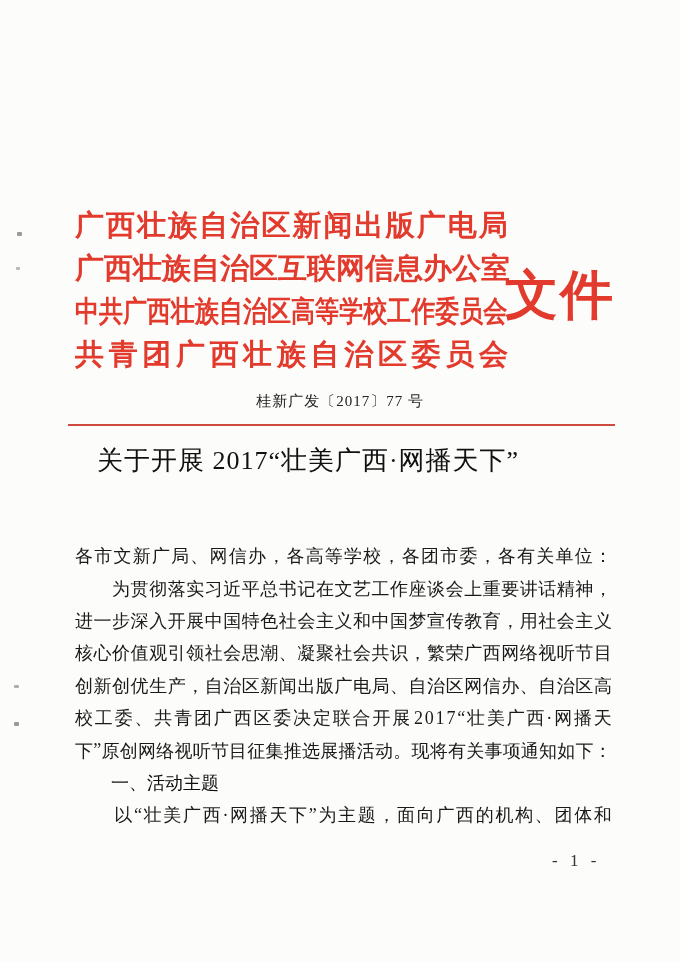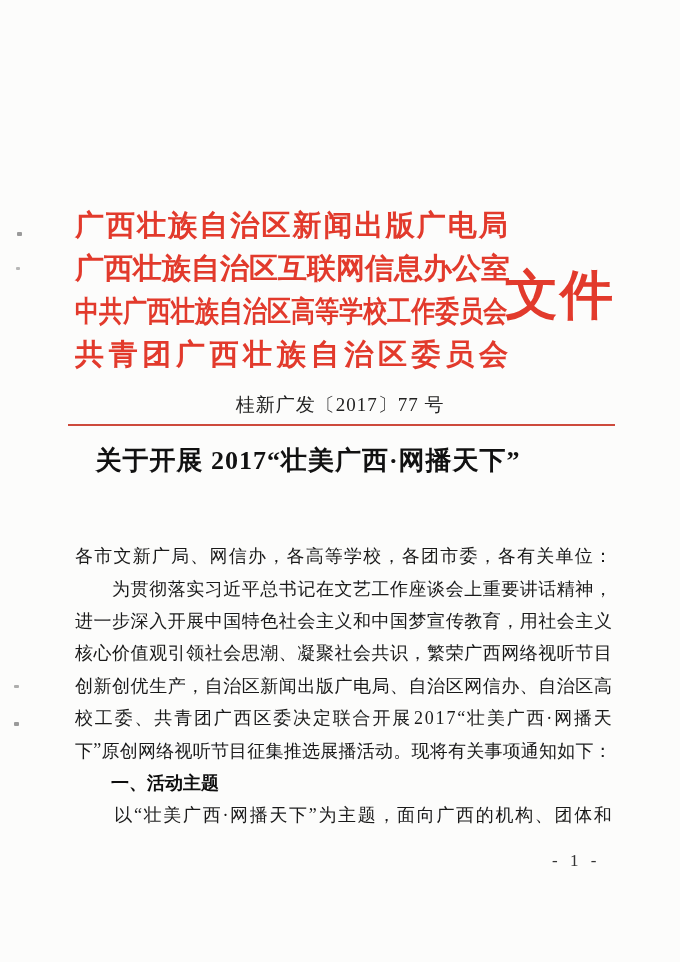--- a/index.html
+++ b/index.html
@@ -40,34 +40,34 @@
     position:absolute;left:505px;top:260px;
     font-size:53px;
     font-weight:bold;
     letter-spacing:2px;
     white-space:nowrap;
   }
   
   .doc-number{
     position:absolute;left:0;top:392px;width:680px;
     text-align:center;
-    font-size:19px;
+    font-size:15px;
     color:#222;
     letter-spacing:1px;
   }
   .red-divider{
     position:absolute;left:68px;top:424px;
     width:547px;height:2px;
     background:#cd4a3c;
   }
   
   .title-block{
     position:absolute;left:0;top:443px;width:616px;
     text-align:center;
-    font-weight:bold;
+    font-weight:normal;
     color:#111;
   }
   .title-line{
     font-size:26px;
     line-height:36px;
     letter-spacing:1px;
   }
   
   .body-block{
     position:absolute;left:75px;top:540px;width:537px;
@@ -80,21 +80,21 @@
   .bline.split{
     display:flex;
     justify-content:space-between;
     align-items:center;
   }
   .bline.plain{
     line-height:32.4px;
     white-space:nowrap;
   }
   .bline.heading{
-    font-weight:bold;
+    font-weight:normal;
     color:#0e0e0e;
   }
   
   .page-number{
     position:absolute;left:552px;top:851px;
     font-size:17px;
     letter-spacing:4px;
     color:#333;
     white-space:nowrap;
   }

